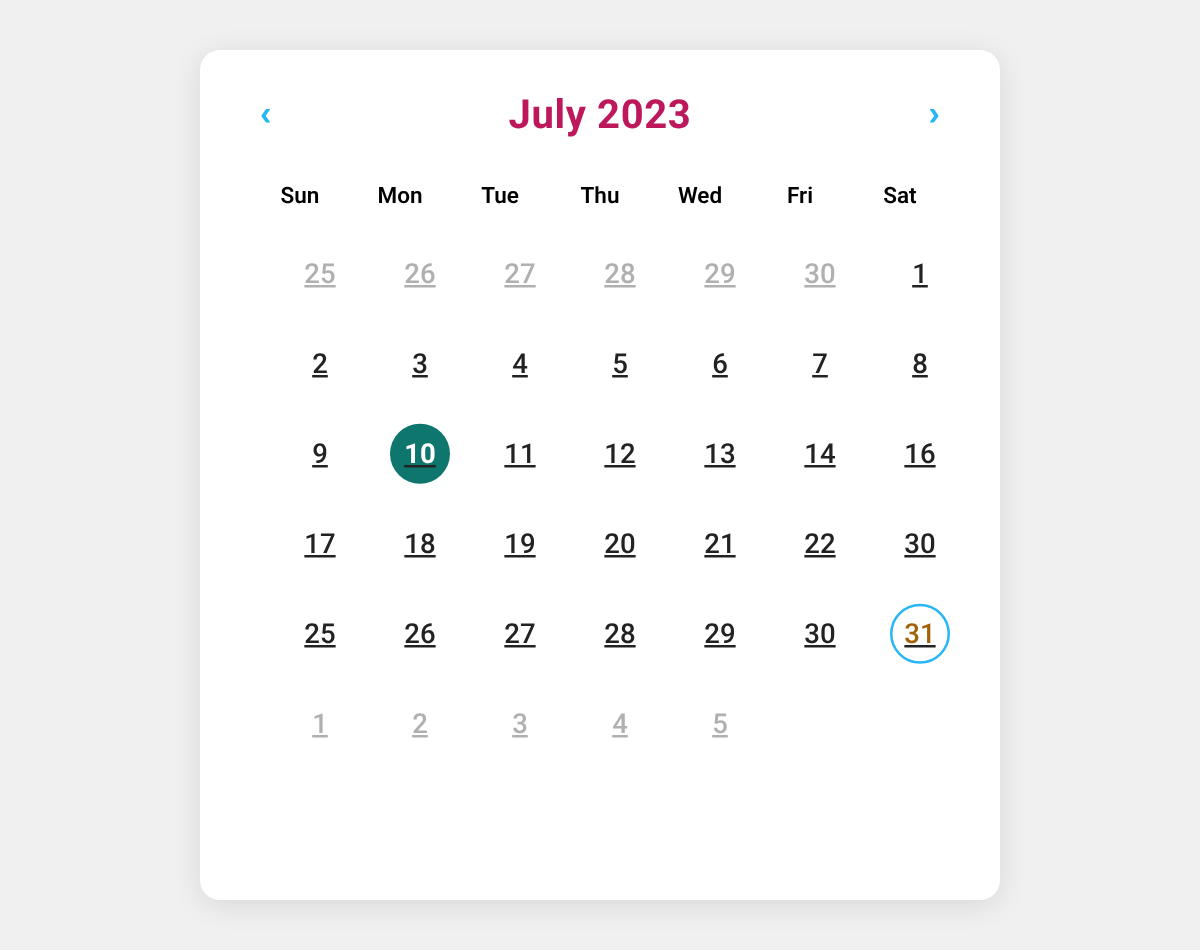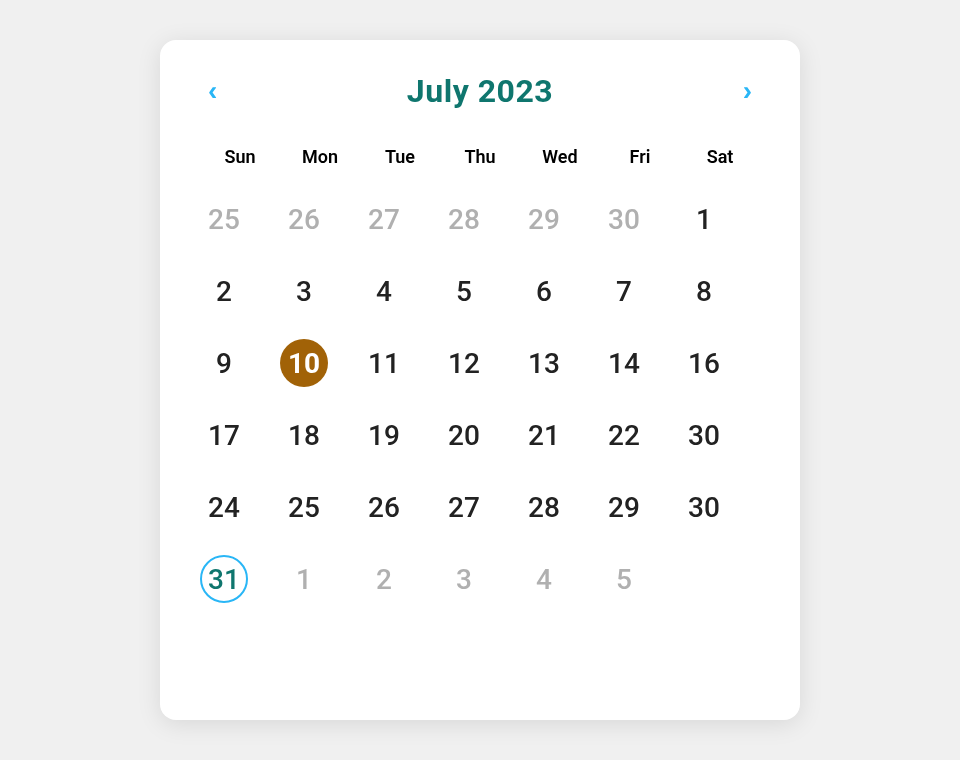--- a/index.html
+++ b/index.html
@@ -33,21 +33,21 @@
       color: #29b6f6;
       font-size: 28px;
       font-weight: bold;
       padding: 4px 8px;
       display: flex;
       align-items: center;
       justify-content: center;
       line-height: 1;
     }
     .month-title {
-      color: #0f766e;
+      color: #be185d;
       font-size: 32px;
       font-weight: 700;
       letter-spacing: 0.5px;
       text-align: center;
     }
     .calendar-grid {
       display: grid;
       grid-template-columns: repeat(7, 1fr);
       row-gap: 0;
     }
@@ -55,49 +55,50 @@
       text-align: center;
       font-size: 18px;
       font-weight: 600;
       color: #000000;
       padding-bottom: 16px;
       padding-top: 4px;
     }
     .day-cell {
       display: flex;
       align-items: center;
-      justify-content: flex-start;
+      justify-content: flex-end;
       height: 72px;
-      font-size: 28px;
+      font-size: 22px;
       font-weight: 500;
       color: #222;
       cursor: pointer;
       position: relative;
+      text-decoration: underline;
     }
     .day-cell.outside {
       color: #b0b0b0;
       cursor: default;
     }
     .day-cell .day-num {
       display: flex;
       align-items: center;
       justify-content: center;
       width: 48px;
       height: 48px;
       border-radius: 50%;
       transition: background 0.15s;
     }
     .day-cell.selected .day-num {
-      background: #a16207;
+      background: #0f766e;
       color: #fff;
       font-weight: 700;
     }
     .day-cell.today-outline .day-num {
       border: 2.5px solid #29b6f6;
-      color: #0f766e;
+      color: #a16207;
       background: none;
     }
   </style>
 </head>
 <body>
 
 <div class="calendar-container">
   <div class="calendar-header">
     <button class="nav-btn">‹</button>
     <span class="month-title">July 2023</span>
@@ -189,23 +190,20 @@
       <div class="day-cell">
         <span class="day-num">21</span>
       </div>
       <div class="day-cell">
         <span class="day-num">22</span>
       </div>
       <div class="day-cell">
         <span class="day-num">30</span>
       </div>
       <div class="day-cell">
-        <span class="day-num">24</span>
-      </div>
-      <div class="day-cell">
         <span class="day-num">25</span>
       </div>
       <div class="day-cell">
         <span class="day-num">26</span>
       </div>
       <div class="day-cell">
         <span class="day-num">27</span>
       </div>
       <div class="day-cell">
         <span class="day-num">28</span>

